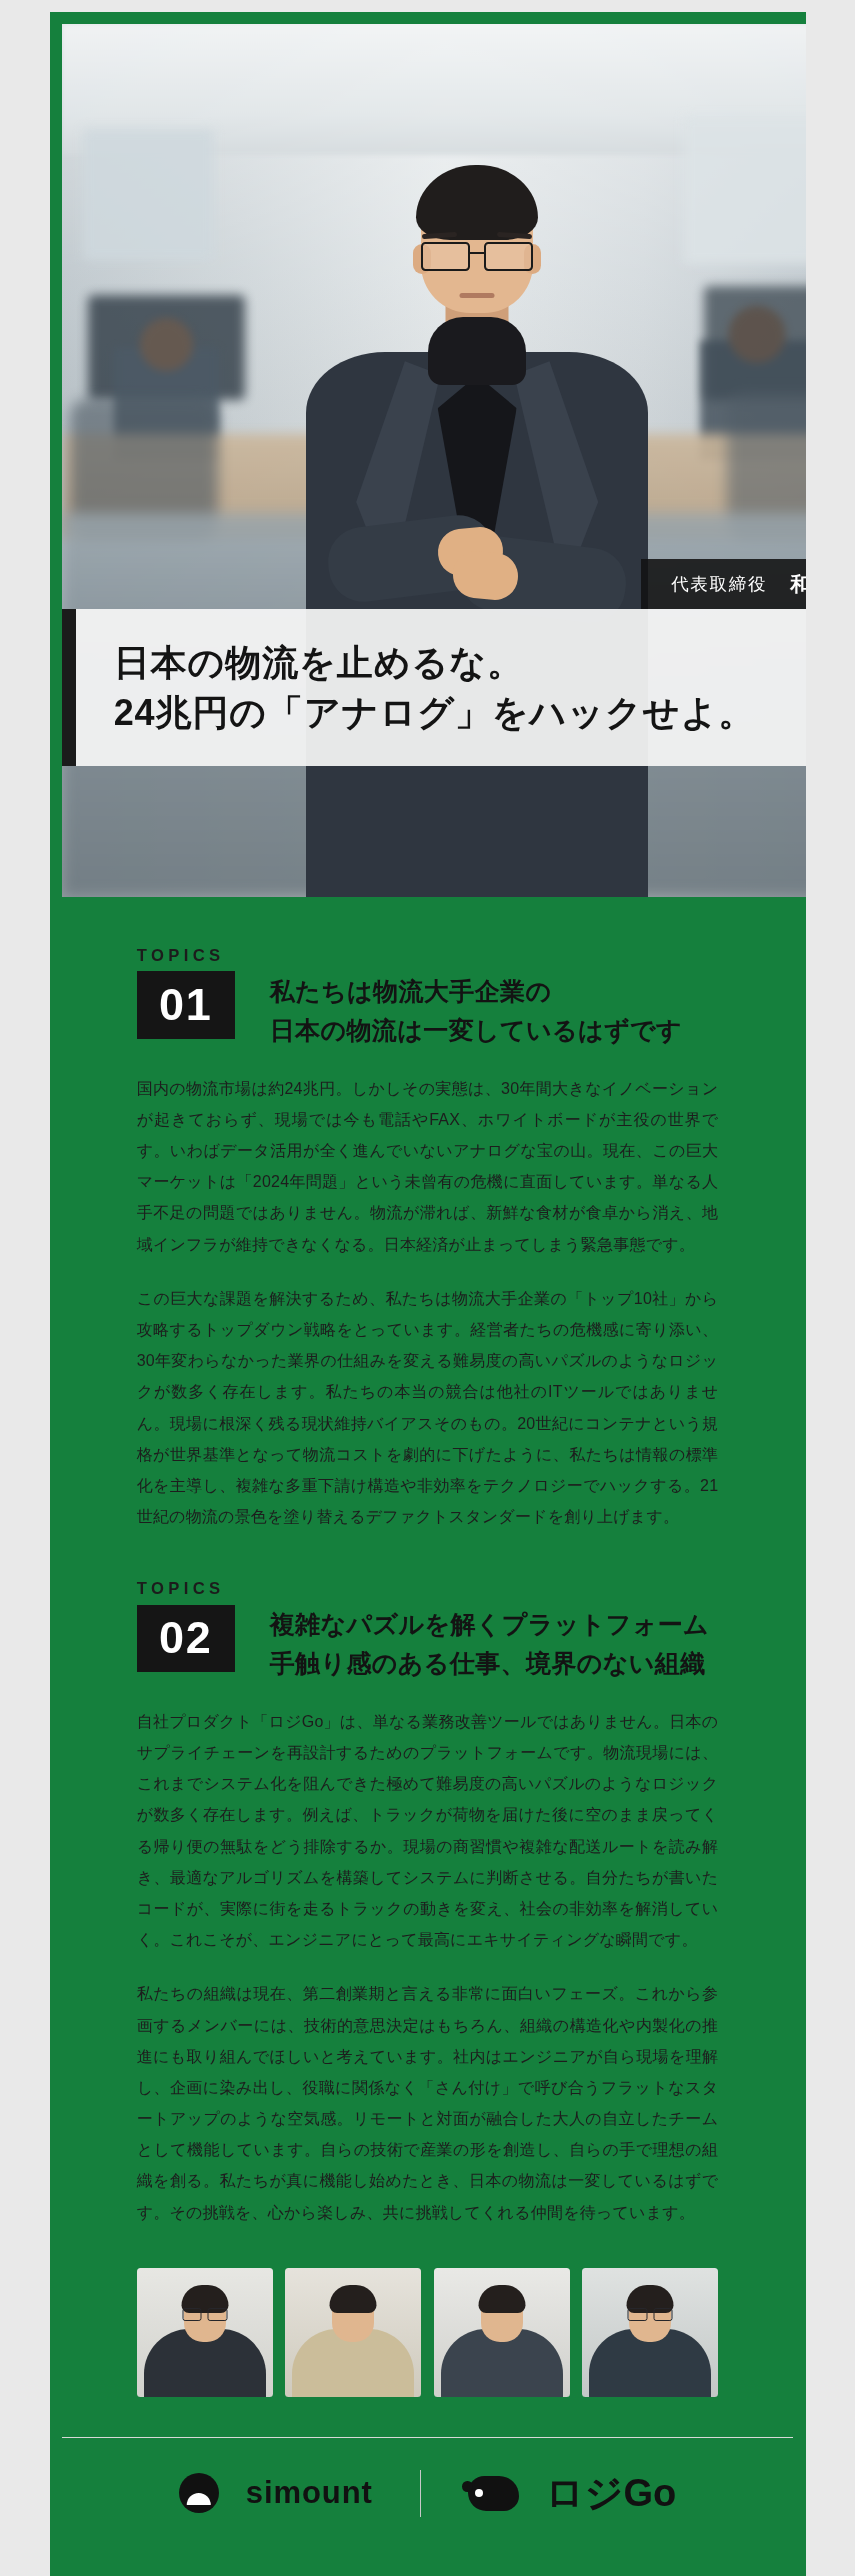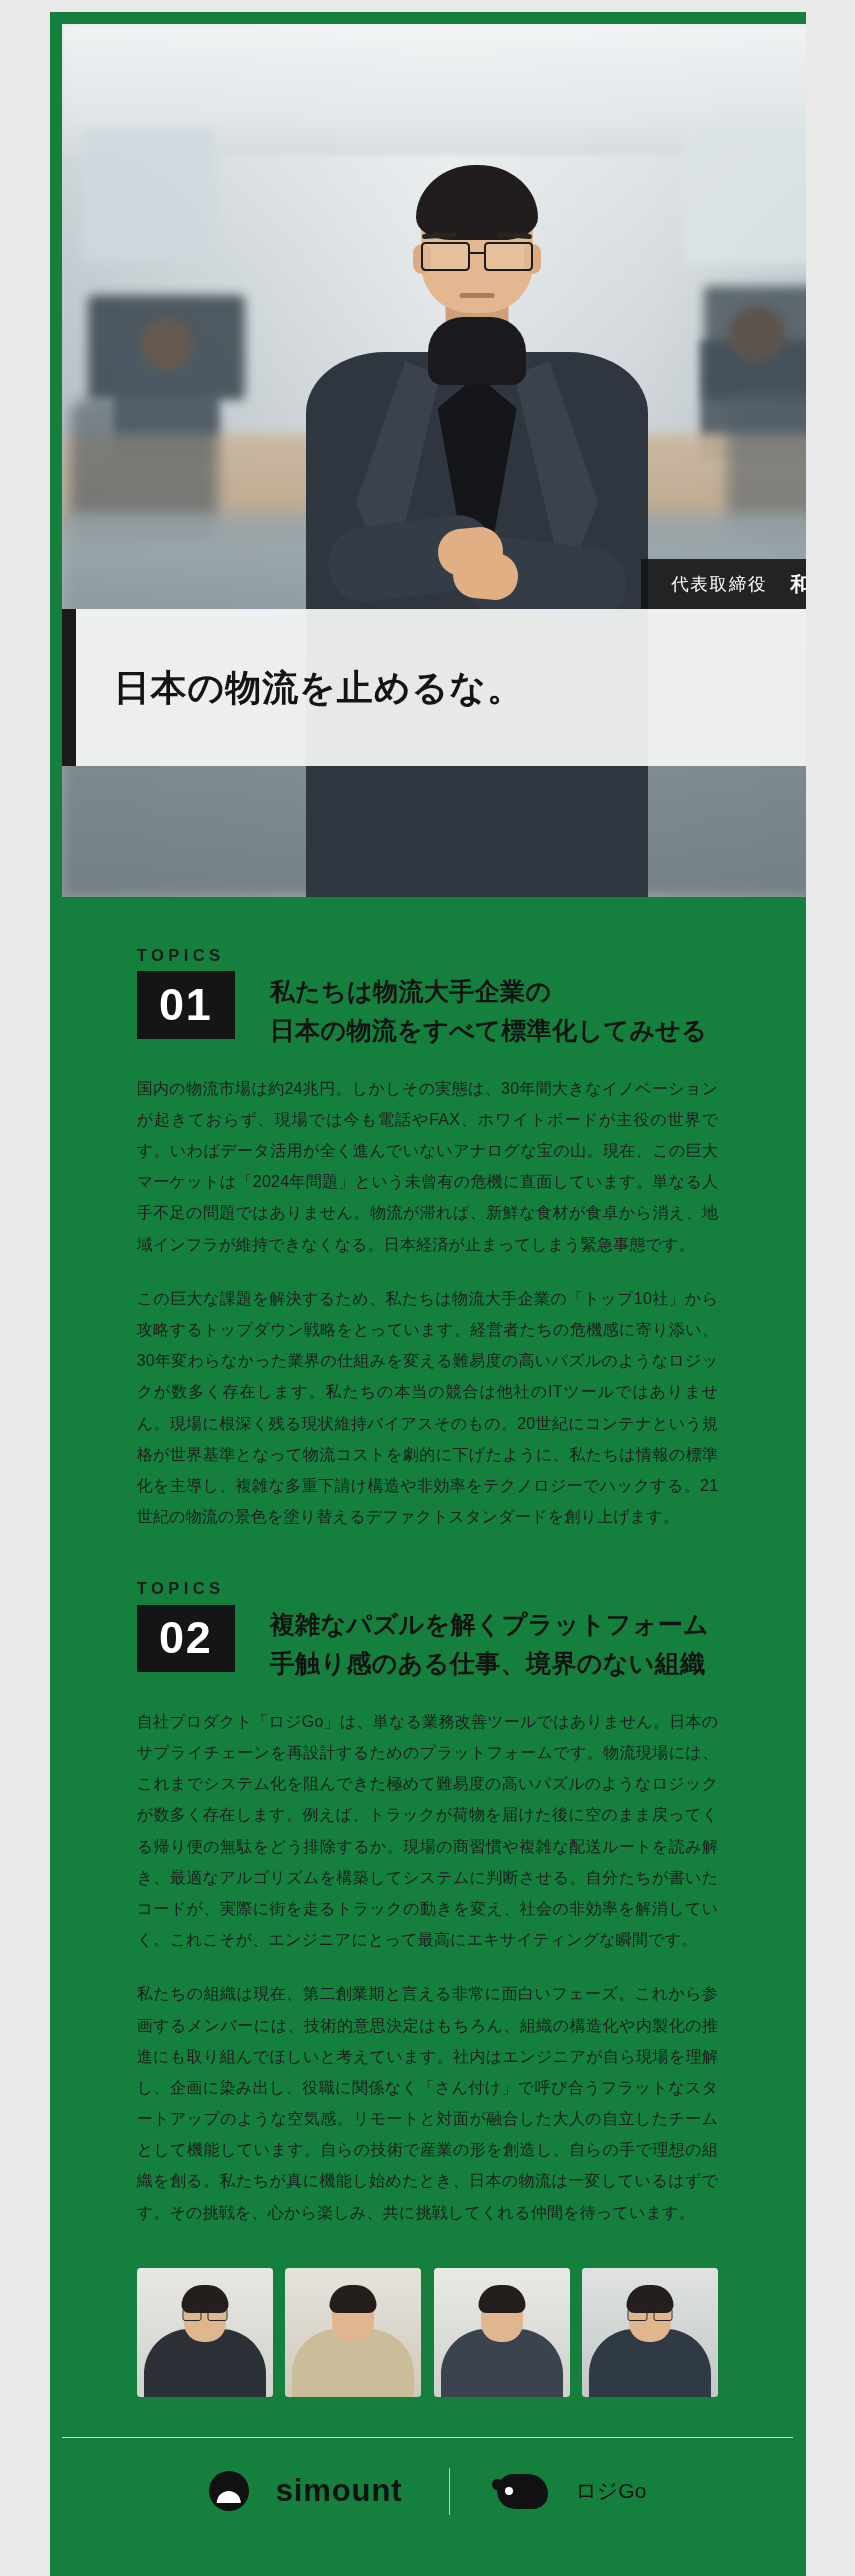--- a/index.html
+++ b/index.html
@@ -329,22 +329,22 @@
     content:"";
     position:absolute; left: 7.9px; top: 13px;
     width: 7.9px; height: 7.9px; background:#fff; border-radius:50%;
   }
   .logijo-mark::after {
     content:"";
     position:absolute; left: -5.2px; top: 5.2px;
     width: 10.5px; height: 10.5px; background:#111; border-radius:50%;
   }
   .logijo-text {
-    font-size: 21px;
-    font-weight: normal;
+    font-size: 38px;
+    font-weight: bold;
     color: #111;
     letter-spacing: 0px;
   }
 </style>
 </head>
 <body>
 
 <div class="page">
 
   <div class="hero">
@@ -390,34 +390,35 @@
 
     <div class="nameplate">
       <span class="role">代表取締役</span>
       <span class="name">和田 怜</span>
     </div>
 
     <div class="headline-band">
       <div class="accent"></div>
       <div class="headline">
         <div>日本の物流を止めるな。</div>
+        <div>24兆円の「アナログ」をハックせよ。</div>
       </div>
     </div>
   </div>
 
   <div class="content">
 
     <div class="topics-head">
       <div class="topics-left">
         <div class="topics-label">TOPICS</div>
         <div class="topics-num">01</div>
       </div>
       <div class="topics-title">
         <div>私たちは物流大手企業の</div>
-        <div>日本の物流をすべて標準化してみせる</div>
+        <div>日本の物流は一変しているはずです</div>
       </div>
     </div>
     <p class="para">国内の物流市場は約24兆円。しかしその実態は、30年間大きなイノベーションが起きておらず、現場では今も電話やFAX、ホワイトボードが主役の世界です。いわばデータ活用が全く進んでいないアナログな宝の山。現在、この巨大マーケットは「2024年問題」という未曾有の危機に直面しています。単なる人手不足の問題ではありません。物流が滞れば、新鮮な食材が食卓から消え、地域インフラが維持できなくなる。日本経済が止まってしまう緊急事態です。</p>
     <p class="para">この巨大な課題を解決するため、私たちは物流大手企業の「トップ10社」から攻略するトップダウン戦略をとっています。経営者たちの危機感に寄り添い、30年変わらなかった業界の仕組みを変える難易度の高いパズルのようなロジックが数多く存在します。私たちの本当の競合は他社のITツールではありません。現場に根深く残る現状維持バイアスそのもの。20世紀にコンテナという規格が世界基準となって物流コストを劇的に下げたように、私たちは情報の標準化を主導し、複雑な多重下請け構造や非効率をテクノロジーでハックする。21世紀の物流の景色を塗り替えるデファクトスタンダードを創り上げます。</p>
 
     <div class="section-gap"></div>
 
     <div class="topics-head">
       <div class="topics-left">
         <div class="topics-label">TOPICS</div>

